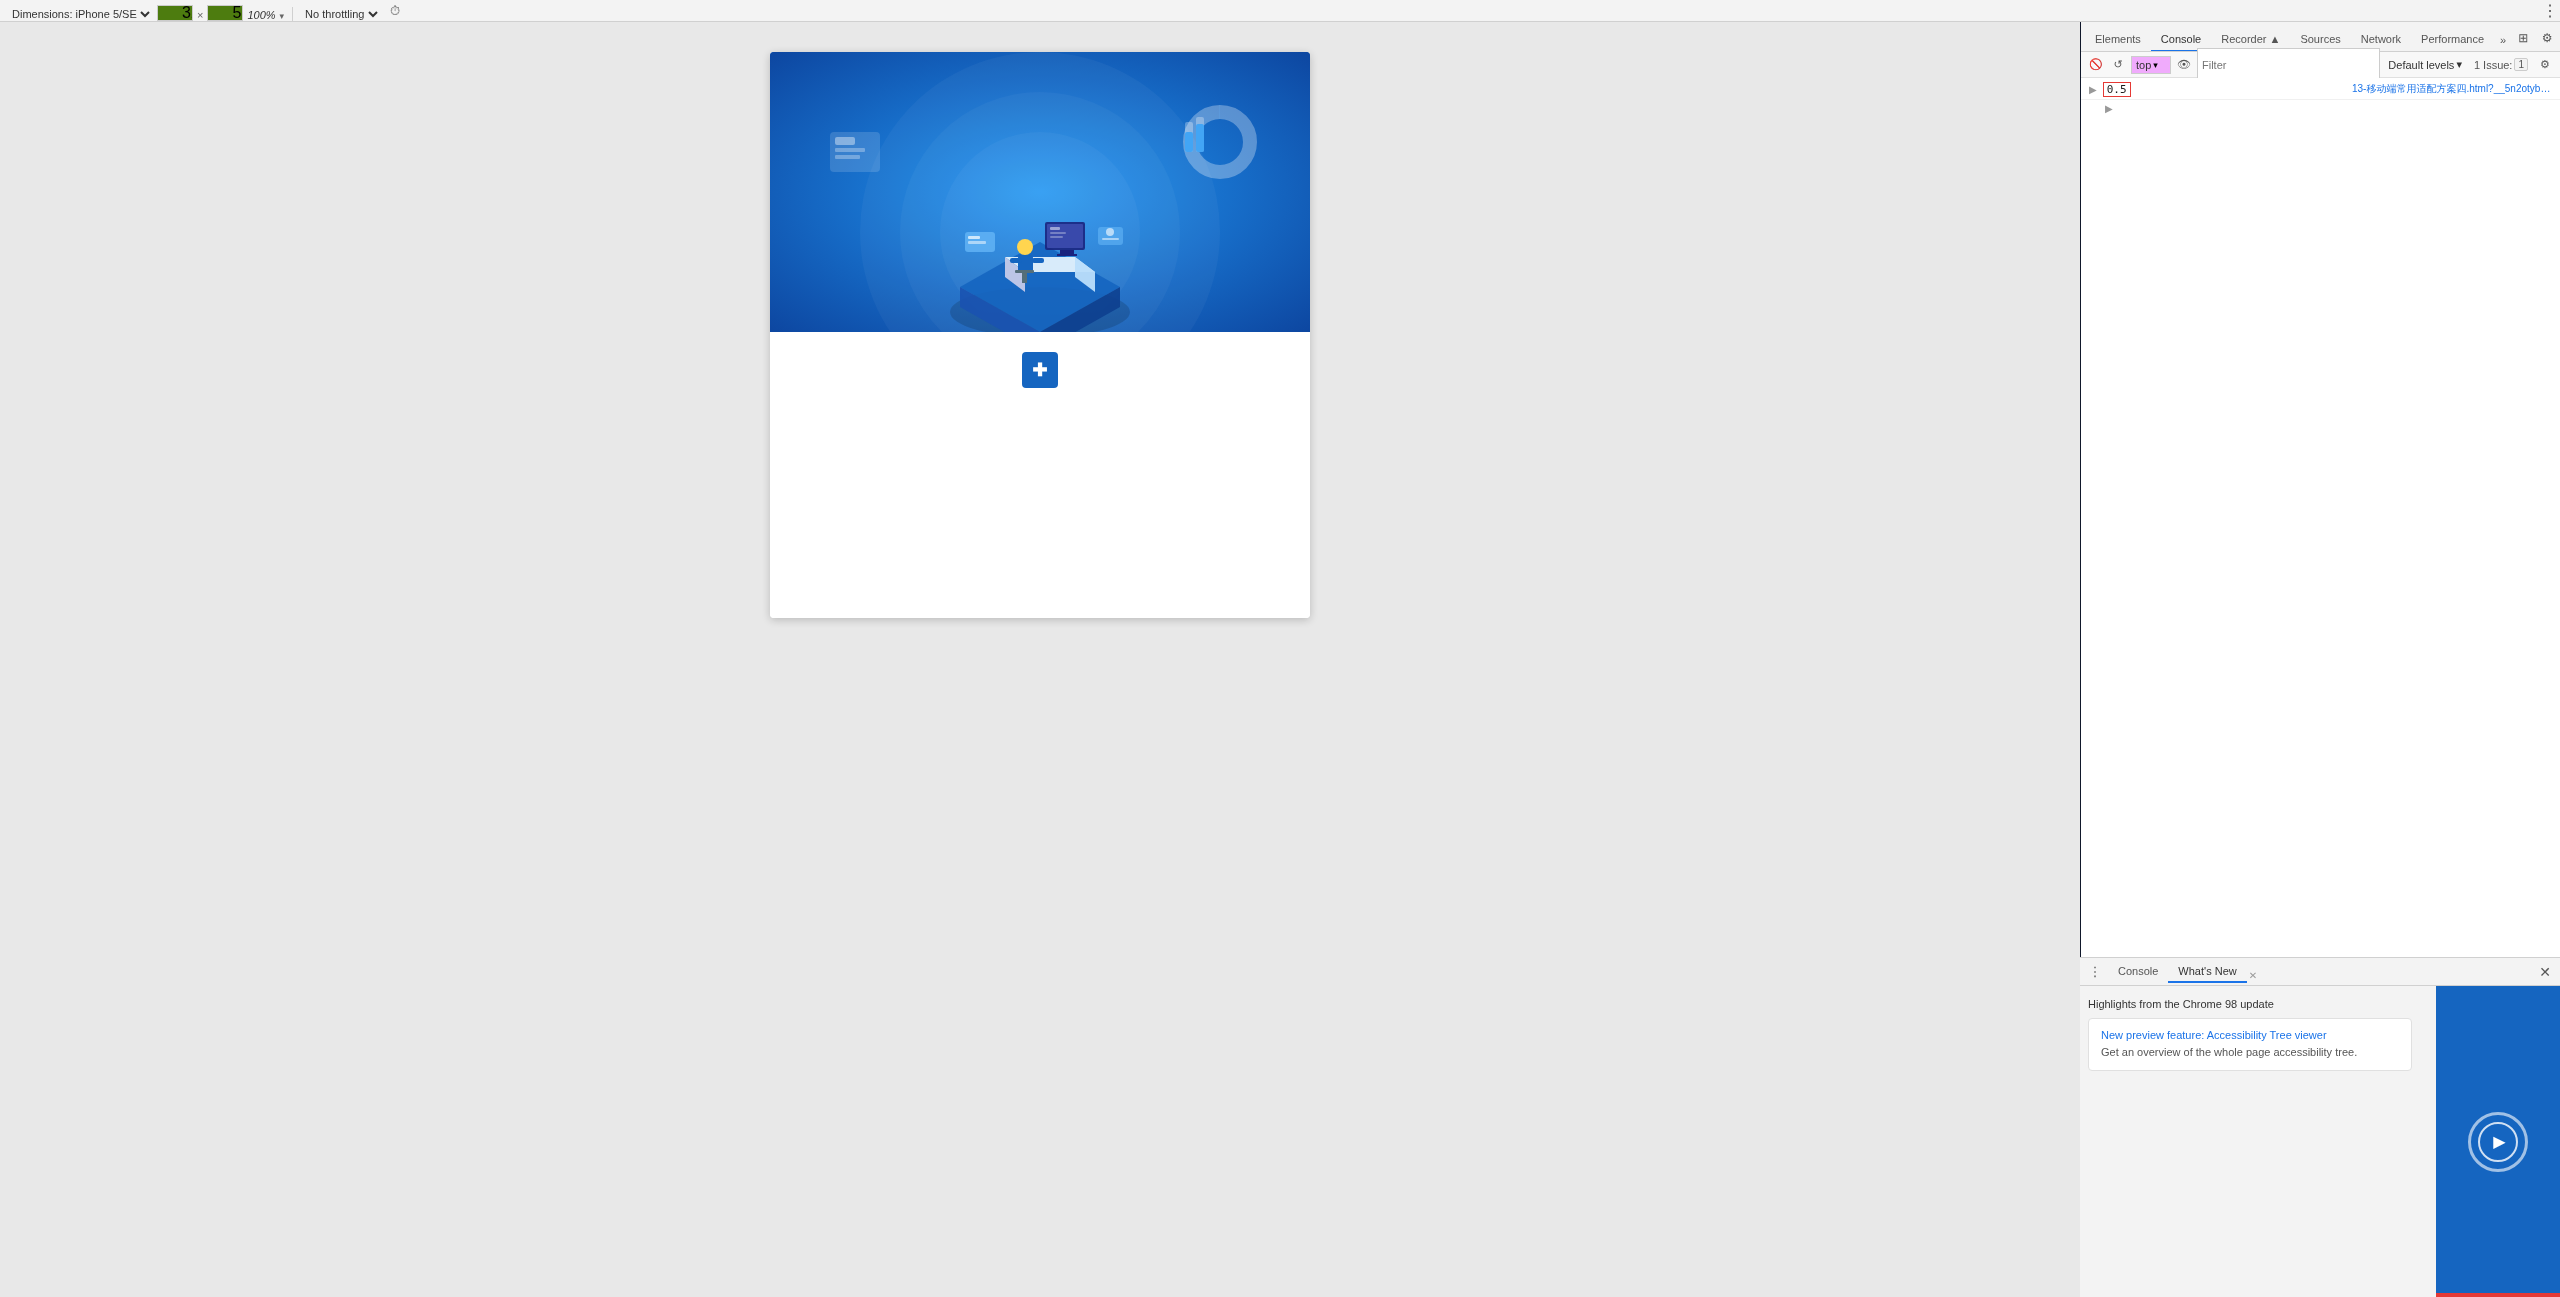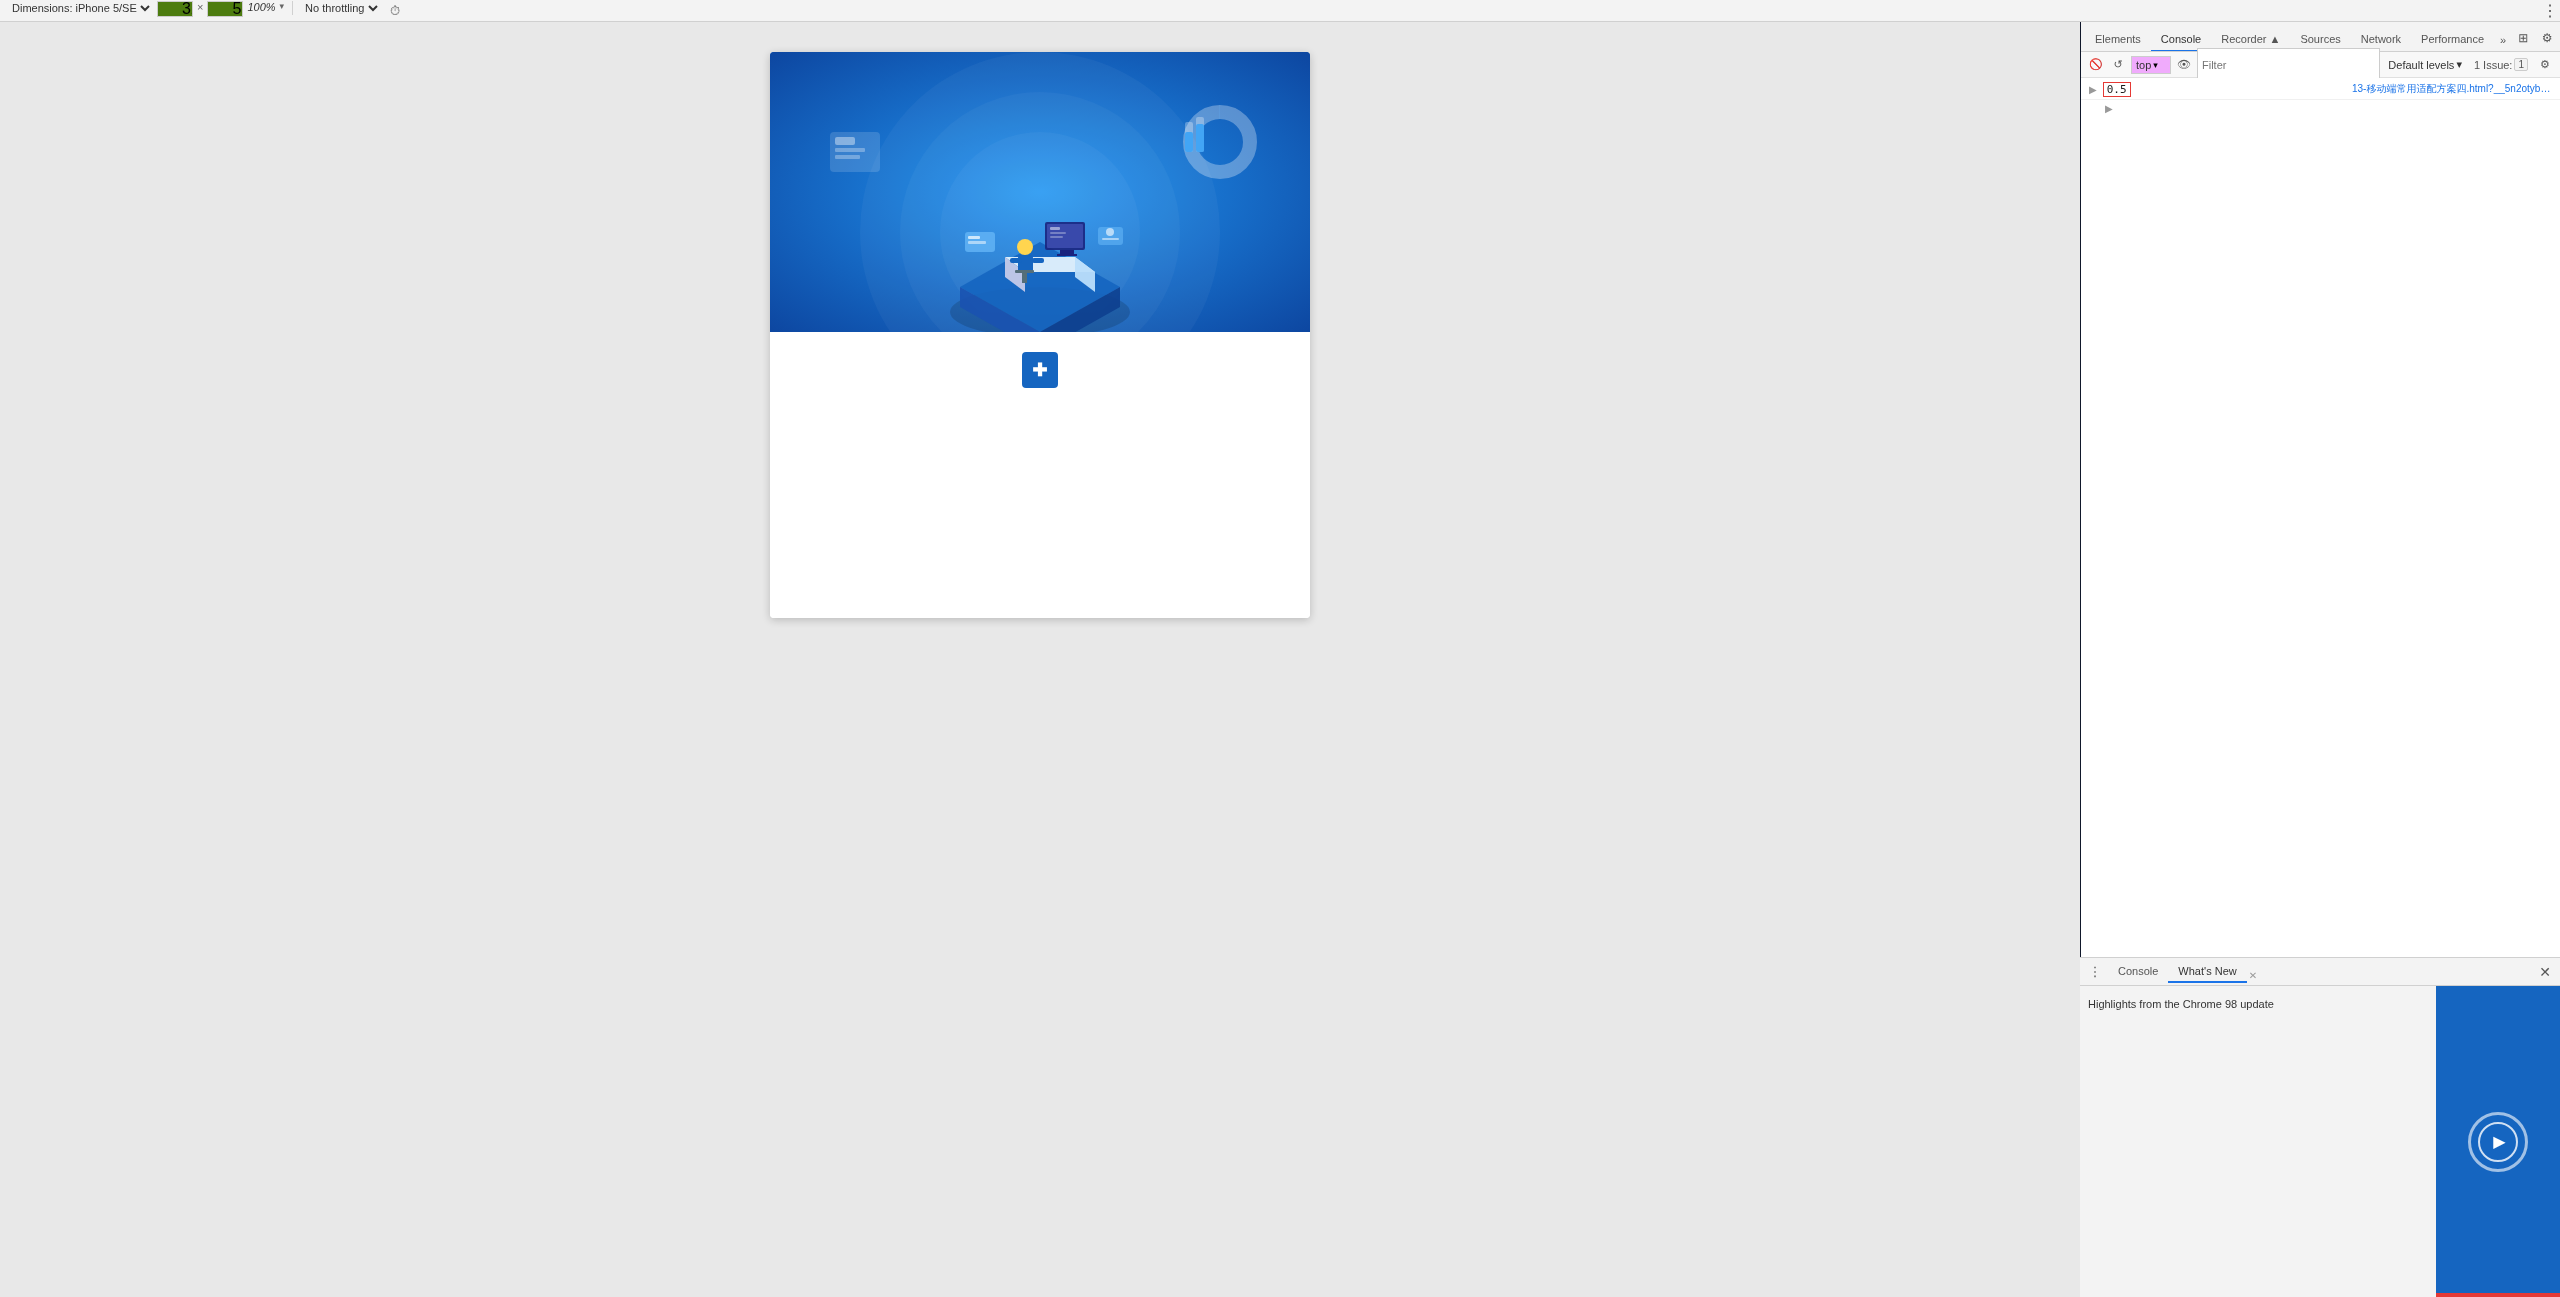--- a/index.html
+++ b/index.html
@@ -14,21 +14,21 @@
       border-bottom: 1px solid #d0d0d0;
       display: flex;
       align-items: center;
       font-size: 11px;
       color: #333;
       z-index: 100;
     }
 
     .viewport-info {
       display: flex;
-      align-items: flex-start;
+      align-items: flex-end;
       gap: 4px;
       padding: 0 8px;
     }
 
     .viewport-select {
       font-size: 11px;
       color: #333;
       border: none;
       background: transparent;
       cursor: pointer;
@@ -663,20 +663,24 @@
         <div class="whatsnew-tabs">
           <div class="wn-tab">Console</div>
           <div class="wn-tab active">What's New</div>
           <span style="font-size:10px;color:#999;margin-left:2px;margin-bottom:2px;">✕</span>
         </div>
         <div class="wn-close">✕</div>
       </div>
       <div class="whatsnew-content">
         <div class="wn-list">
           <div class="wn-title">Highlights from the Chrome 98 update</div>
+          <div class="wn-item">
+            <div class="wn-item-title">New preview feature: Accessibility Tree viewer</div>
+            <div class="wn-item-desc">Get an overview of the whole page accessibility tree.</div>
+          </div>
         </div>
 
         <div class="wn-video">
           <div class="wn-video-circle">
             <div class="wn-video-inner-circle">
               <span class="wn-play-icon">▶</span>
             </div>
           </div>
           <div class="wn-red-bar"></div>
         </div>

